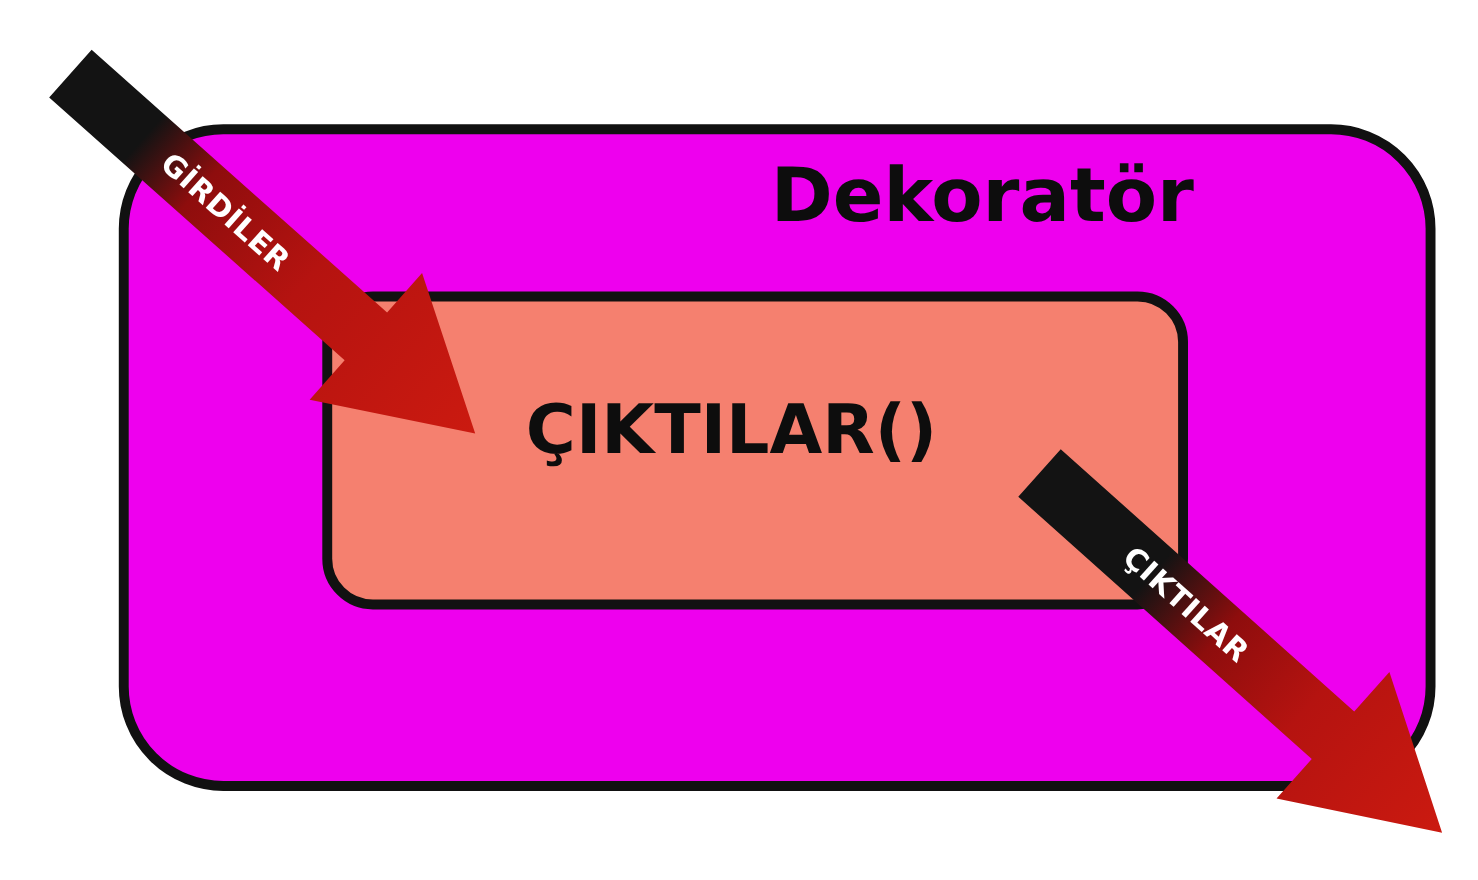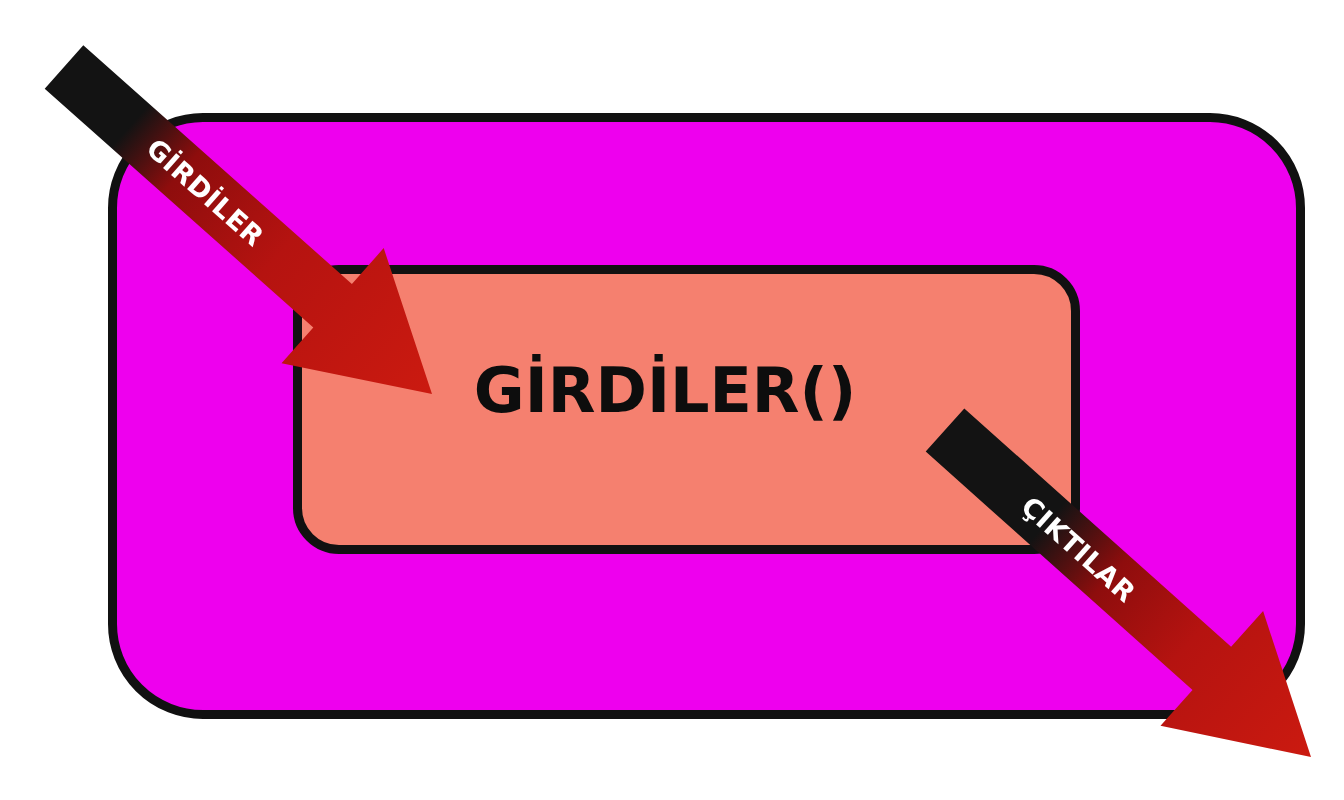--- a/index.html
+++ b/index.html
@@ -80,24 +80,25 @@
     letter-spacing: 0.5px;
   }
 </style>
 </head>
 <body>
 
 <div class="canvas">
 
   <div class="decorator-box"></div>
 
+  <div class="decorator-title">Dekoratör</div>
 
   <div class="function-box"></div>
 
-  <div class="function-label">GİRDİLER()</div>
+  <div class="function-label">ÇIKTILAR()</div>
 
   <svg class="arrow-layer" width="1344" height="800" viewBox="0 0 1344 800" xmlns="http://www.w3.org/2000/svg">
     <defs>
       <linearGradient id="gradInput" gradientUnits="userSpaceOnUse" x1="64" y1="67" x2="432" y2="394">
         <stop offset="0" stop-color="#131313"></stop>
         <stop offset="0.18" stop-color="#131313"></stop>
         <stop offset="0.32" stop-color="#8e0d0d"></stop>
         <stop offset="0.58" stop-color="#b51310"></stop>
         <stop offset="1" stop-color="#cb1a10"></stop>
       </linearGradient>

